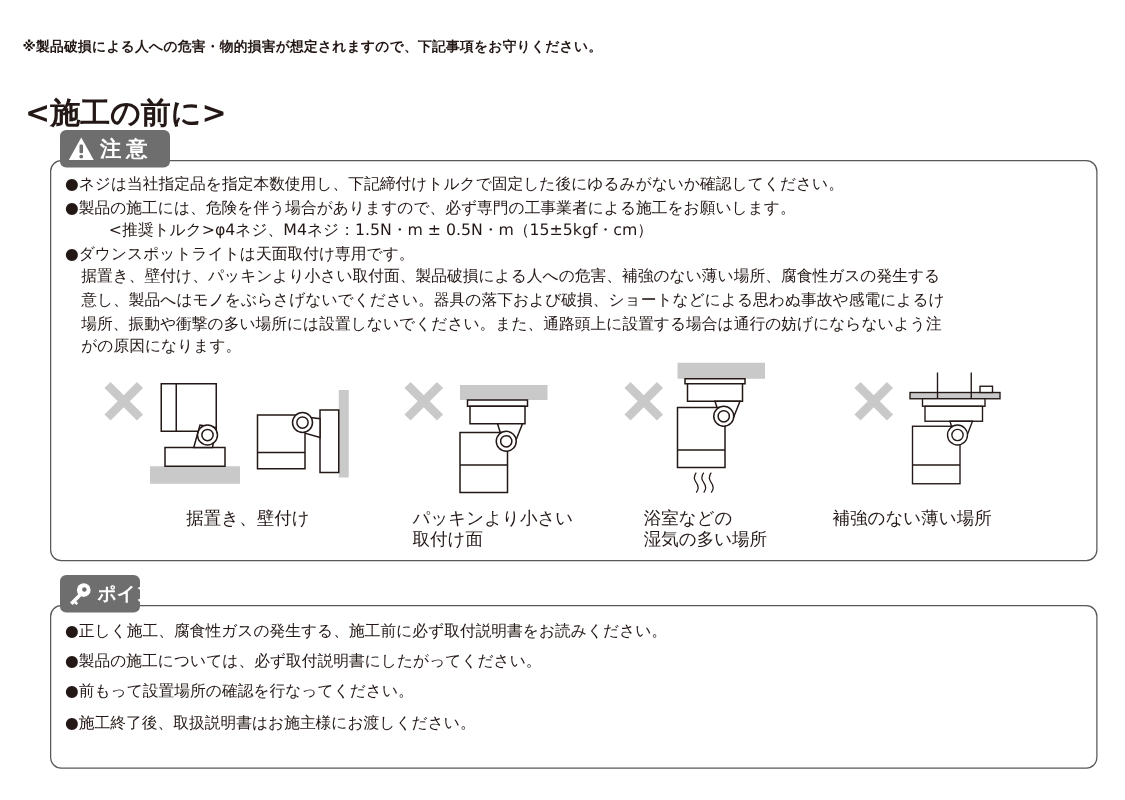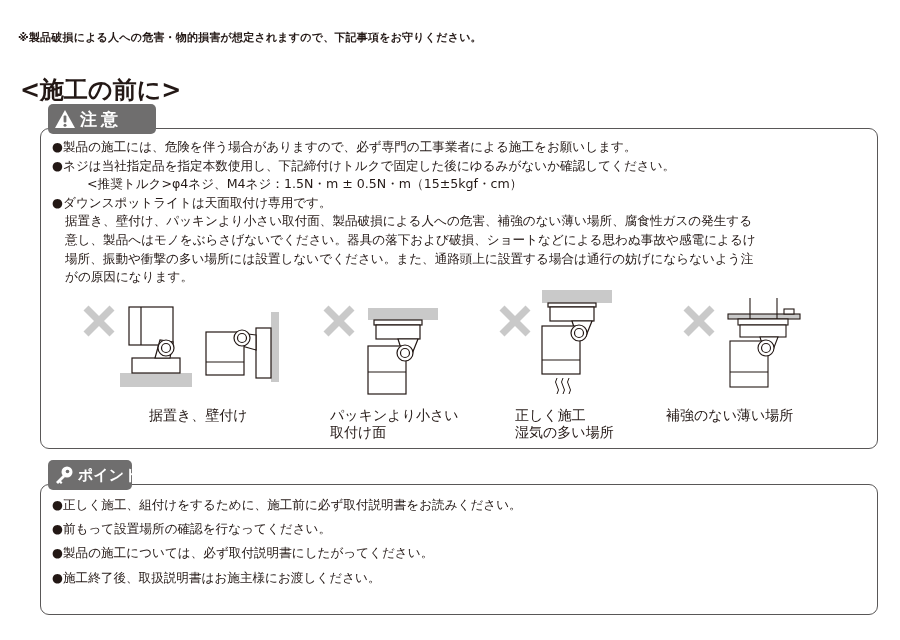--- a/index.html
+++ b/index.html
@@ -21,22 +21,22 @@
     border: 1.3px solid #595757; border-radius: 9px; box-sizing: border-box;
   }
   .box.caution { top: 128px; height: 321px; }
   .box.point { top: 484px; height: 131px; }
   .tab {
     position: absolute; left: 48px; height: 30px;
     background: #6f6e6e; color: #fff; border-radius: 5px;
     display: flex; align-items: center; padding: 0 8px 0 6px; box-sizing: border-box;
     font-size: 17px; font-weight: bold; white-space: nowrap;
   }
-  .tab.caution-tab { top: 104px; width: 108px; letter-spacing: 4px; }
-  .tab.point-tab { top: 460px; width: 84px; font-size: 15px; }
+  .tab.caution-tab { top: 104px; width: 88px; letter-spacing: 4px; }
+  .tab.point-tab { top: 460px; width: 64px; font-size: 15px; }
   .tab svg { margin-right: 4px; flex: none; }
   .lines { position: absolute; left: 52px; font-size: 12.6px; line-height: 18.6px; white-space: nowrap; }
   .lines.caution-lines { top: 138px; }
   .lines.point-lines { top: 493px; line-height: 24.2px; }
   .lines .bullet::before { content: "●"; }
   .lines .indent { padding-left: 13px; }
   .lines .indent2 { padding-left: 35px; }
   .figure { position: absolute; }
   .caption { position: absolute; font-size: 14px; line-height: 17px; white-space: nowrap; }
 </style>
@@ -50,22 +50,22 @@
 <div class="tab caution-tab">
   <svg width="22" height="20" viewBox="0 0 22 20">
     <path d="M11 1 L21 19 L1 19 Z" fill="#ffffff"></path>
     <rect x="9.6" y="6.5" width="2.8" height="7" rx="1" fill="#6f6e6e"></rect>
     <circle cx="11" cy="16.2" r="1.5" fill="#6f6e6e"></circle>
   </svg>
   <span>注意</span>
 </div>
 
 <div class="lines caution-lines">
+  <div class="bullet"><span>ネジは当社指定品を指定本数使用し、下記締付けトルクで固定した後にゆるみがないか確認してください。</span></div>
   <div class="bullet"><span>製品の施工には、危険を伴う場合がありますので、必ず専門の工事業者による施工をお願いします。</span></div>
-  <div class="bullet"><span>ネジは当社指定品を指定本数使用し、下記締付けトルクで固定した後にゆるみがないか確認してください。</span></div>
   <div class="indent2">&lt;推奨トルク&gt;φ4ネジ、M4ネジ：1.5N・m ± 0.5N・m（15±5kgf・cm）</div>
   <div class="bullet"><span>ダウンスポットライトは天面取付け専用です。</span></div>
   <div class="indent">据置き、壁付け、パッキンより小さい取付面、製品破損による人への危害、補強のない薄い場所、腐食性ガスの発生する</div>
   <div class="indent">意し、製品へはモノをぶらさげないでください。器具の落下および破損、ショートなどによる思わぬ事故や感電によるけ</div>
   <div class="indent">場所、振動や衝撃の多い場所には設置しないでください。また、通路頭上に設置する場合は通行の妨げにならないよう注</div>
   <div class="indent">がの原因になります。</div>
 </div>
 
 <svg class="figure" style="left:80px;top:300px" width="210" height="100" viewBox="0 0 210 100">
   <g stroke="#c9c9c9" stroke-width="7">
@@ -129,21 +129,21 @@
     <circle cx="83" cy="43" r="8"></circle>
       <circle cx="83" cy="43" r="4.5"></circle>
   </g>
   <g fill="none" stroke="#231815" stroke-width="1">
     <path d="M61 88 q-3 4 0 8 q3 4 0 8"></path>
     <path d="M67 88 q-3 4 0 8 q3 4 0 8"></path>
     <path d="M73 88 q-3 4 0 8 q3 4 0 8"></path>
   </g>
 </svg>
 <div class="caption" style="left:515px;top:407px">
-  <div>正しく施工</div>
+  <div>浴室などの</div>
   <div>湿気の多い場所</div>
 </div>
 
 <svg class="figure" style="left:680px;top:292px" width="130" height="106" viewBox="0 0 130 106">
   <g stroke="#c9c9c9" stroke-width="7">
     <line x1="6" y1="16" x2="32" y2="42"></line>
       <line x1="32" y1="16" x2="6" y2="42"></line>
   </g>
   <g fill="#fff" stroke="#231815" stroke-width="1.1">
     <rect x="48" y="22" width="72" height="5" fill="#c9c9c9"></rect>
@@ -167,17 +167,17 @@
 <div class="tab point-tab">
   <svg width="20" height="20" viewBox="0 0 20 20">
     <circle cx="13" cy="7" r="5.5" fill="#ffffff"></circle>
     <circle cx="13.5" cy="6.5" r="1.8" fill="#6f6e6e"></circle>
     <path d="M9 10 L2 17 L4 19 L5.5 17.5 L7 19 L8.5 17.5 L7 16 L11 12 Z" fill="#ffffff"></path>
   </svg>
   <span>ポイント</span>
 </div>
 
 <div class="lines point-lines">
-  <div class="bullet"><span>正しく施工、組付けをするために、施工前に必ず取付説明書をお読みください。</span></div>
+  <div class="bullet"><span>正しく施工、腐食性ガスの発生する、施工前に必ず取付説明書をお読みください。</span></div>
+  <div class="bullet"><span>製品の施工については、必ず取付説明書にしたがってください。</span></div>
   <div class="bullet"><span>前もって設置場所の確認を行なってください。</span></div>
-  <div class="bullet"><span>製品の施工については、必ず取付説明書にしたがってください。</span></div>
   <div class="bullet"><span>施工終了後、取扱説明書はお施主様にお渡しください。</span></div>
 </div>
 
 </body></html>

